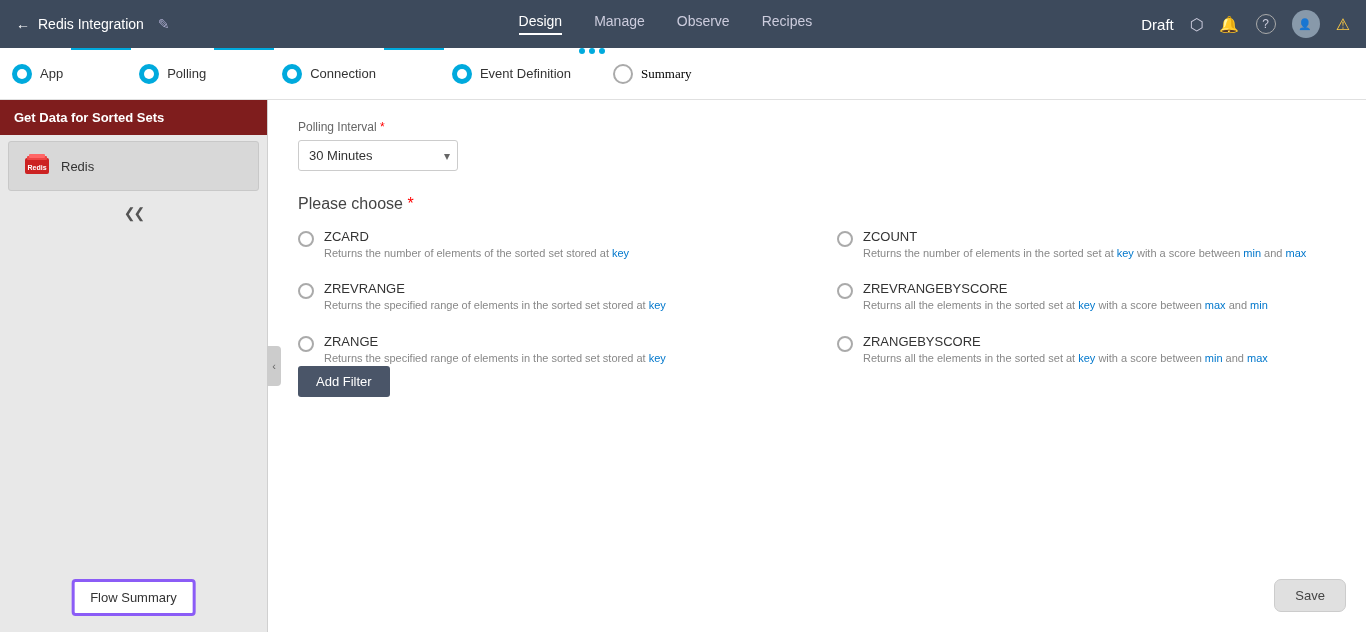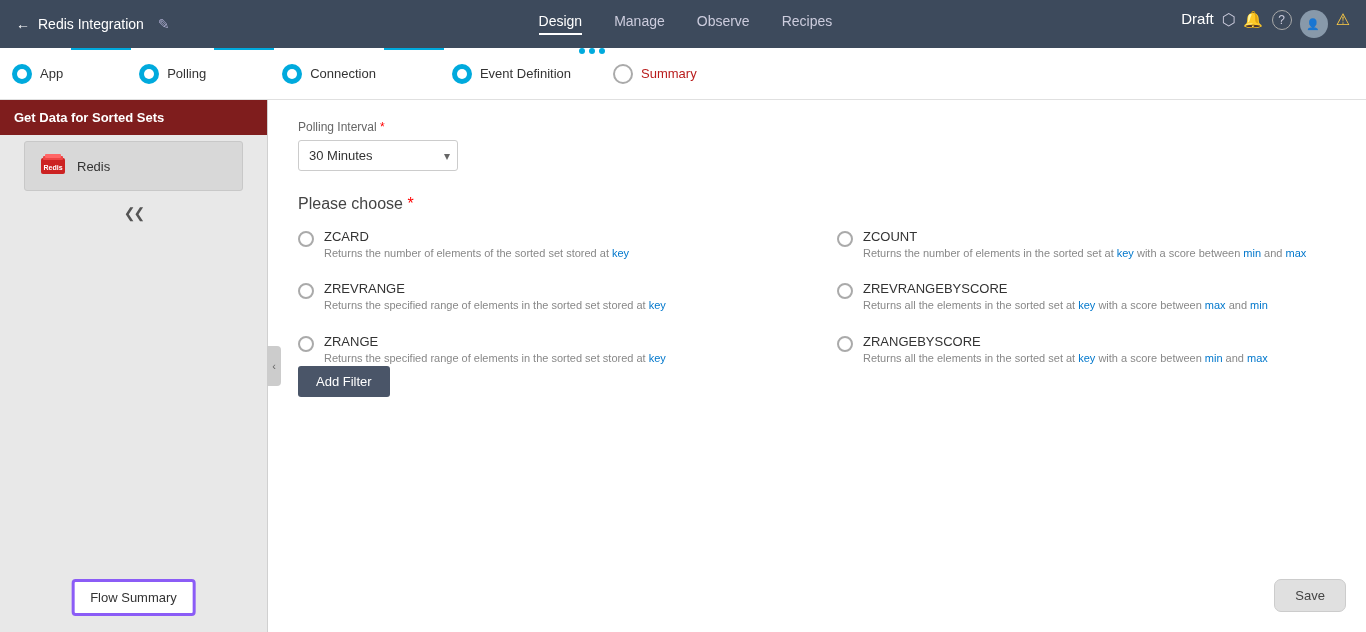--- a/index.html
+++ b/index.html
@@ -40,21 +40,22 @@
       font-size: 14px;
       padding-bottom: 4px;
       text-decoration: none;
     }
     .nav-tab.active {
       color: white;
       border-bottom: 2px solid white;
     }
     .nav-right {
       display: flex;
-      gap: 8px;
+      align-items: center;
+      gap: 16px;
     }
     .draft-label {
       color: white;
       font-size: 15px;
       font-weight: 500;
     }
     .nav-icon {
       color: #ccd;
       cursor: pointer;
       font-size: 16px;
@@ -117,21 +118,22 @@
       background: white;
     }
     .wizard-step-circle.filled .wizard-step-circle-inner {
       background: white;
     }
     .wizard-step-label {
       font-size: 13px;
       color: #333;
     }
     .wizard-step-label.grey {
-      color: #b91c1c;
+      color: #000000;
+      font-family: Liberation Serif, serif;
     }
     .wizard-connector {
       height: 2px;
       width: 60px;
       background: #00aadd;
       margin: 0 8px;
     }
     .wizard-dots {
       display: flex;
       gap: 4px;
@@ -165,21 +167,21 @@
       padding: 10px 14px;
       font-size: 13px;
       font-weight: 600;
     }
     .sidebar-item {
       display: flex;
       align-items: center;
       gap: 10px;
       padding: 10px 14px;
       background: #d8d8d8;
-      margin: 6px 24px;
+      margin: 6px 8px;
       border-radius: 3px;
       cursor: pointer;
       border: 1px solid #c8c8c8;
     }
     .redis-icon {
       width: 28px;
       height: 28px;
     }
     .sidebar-item-label {
       font-size: 13px;

